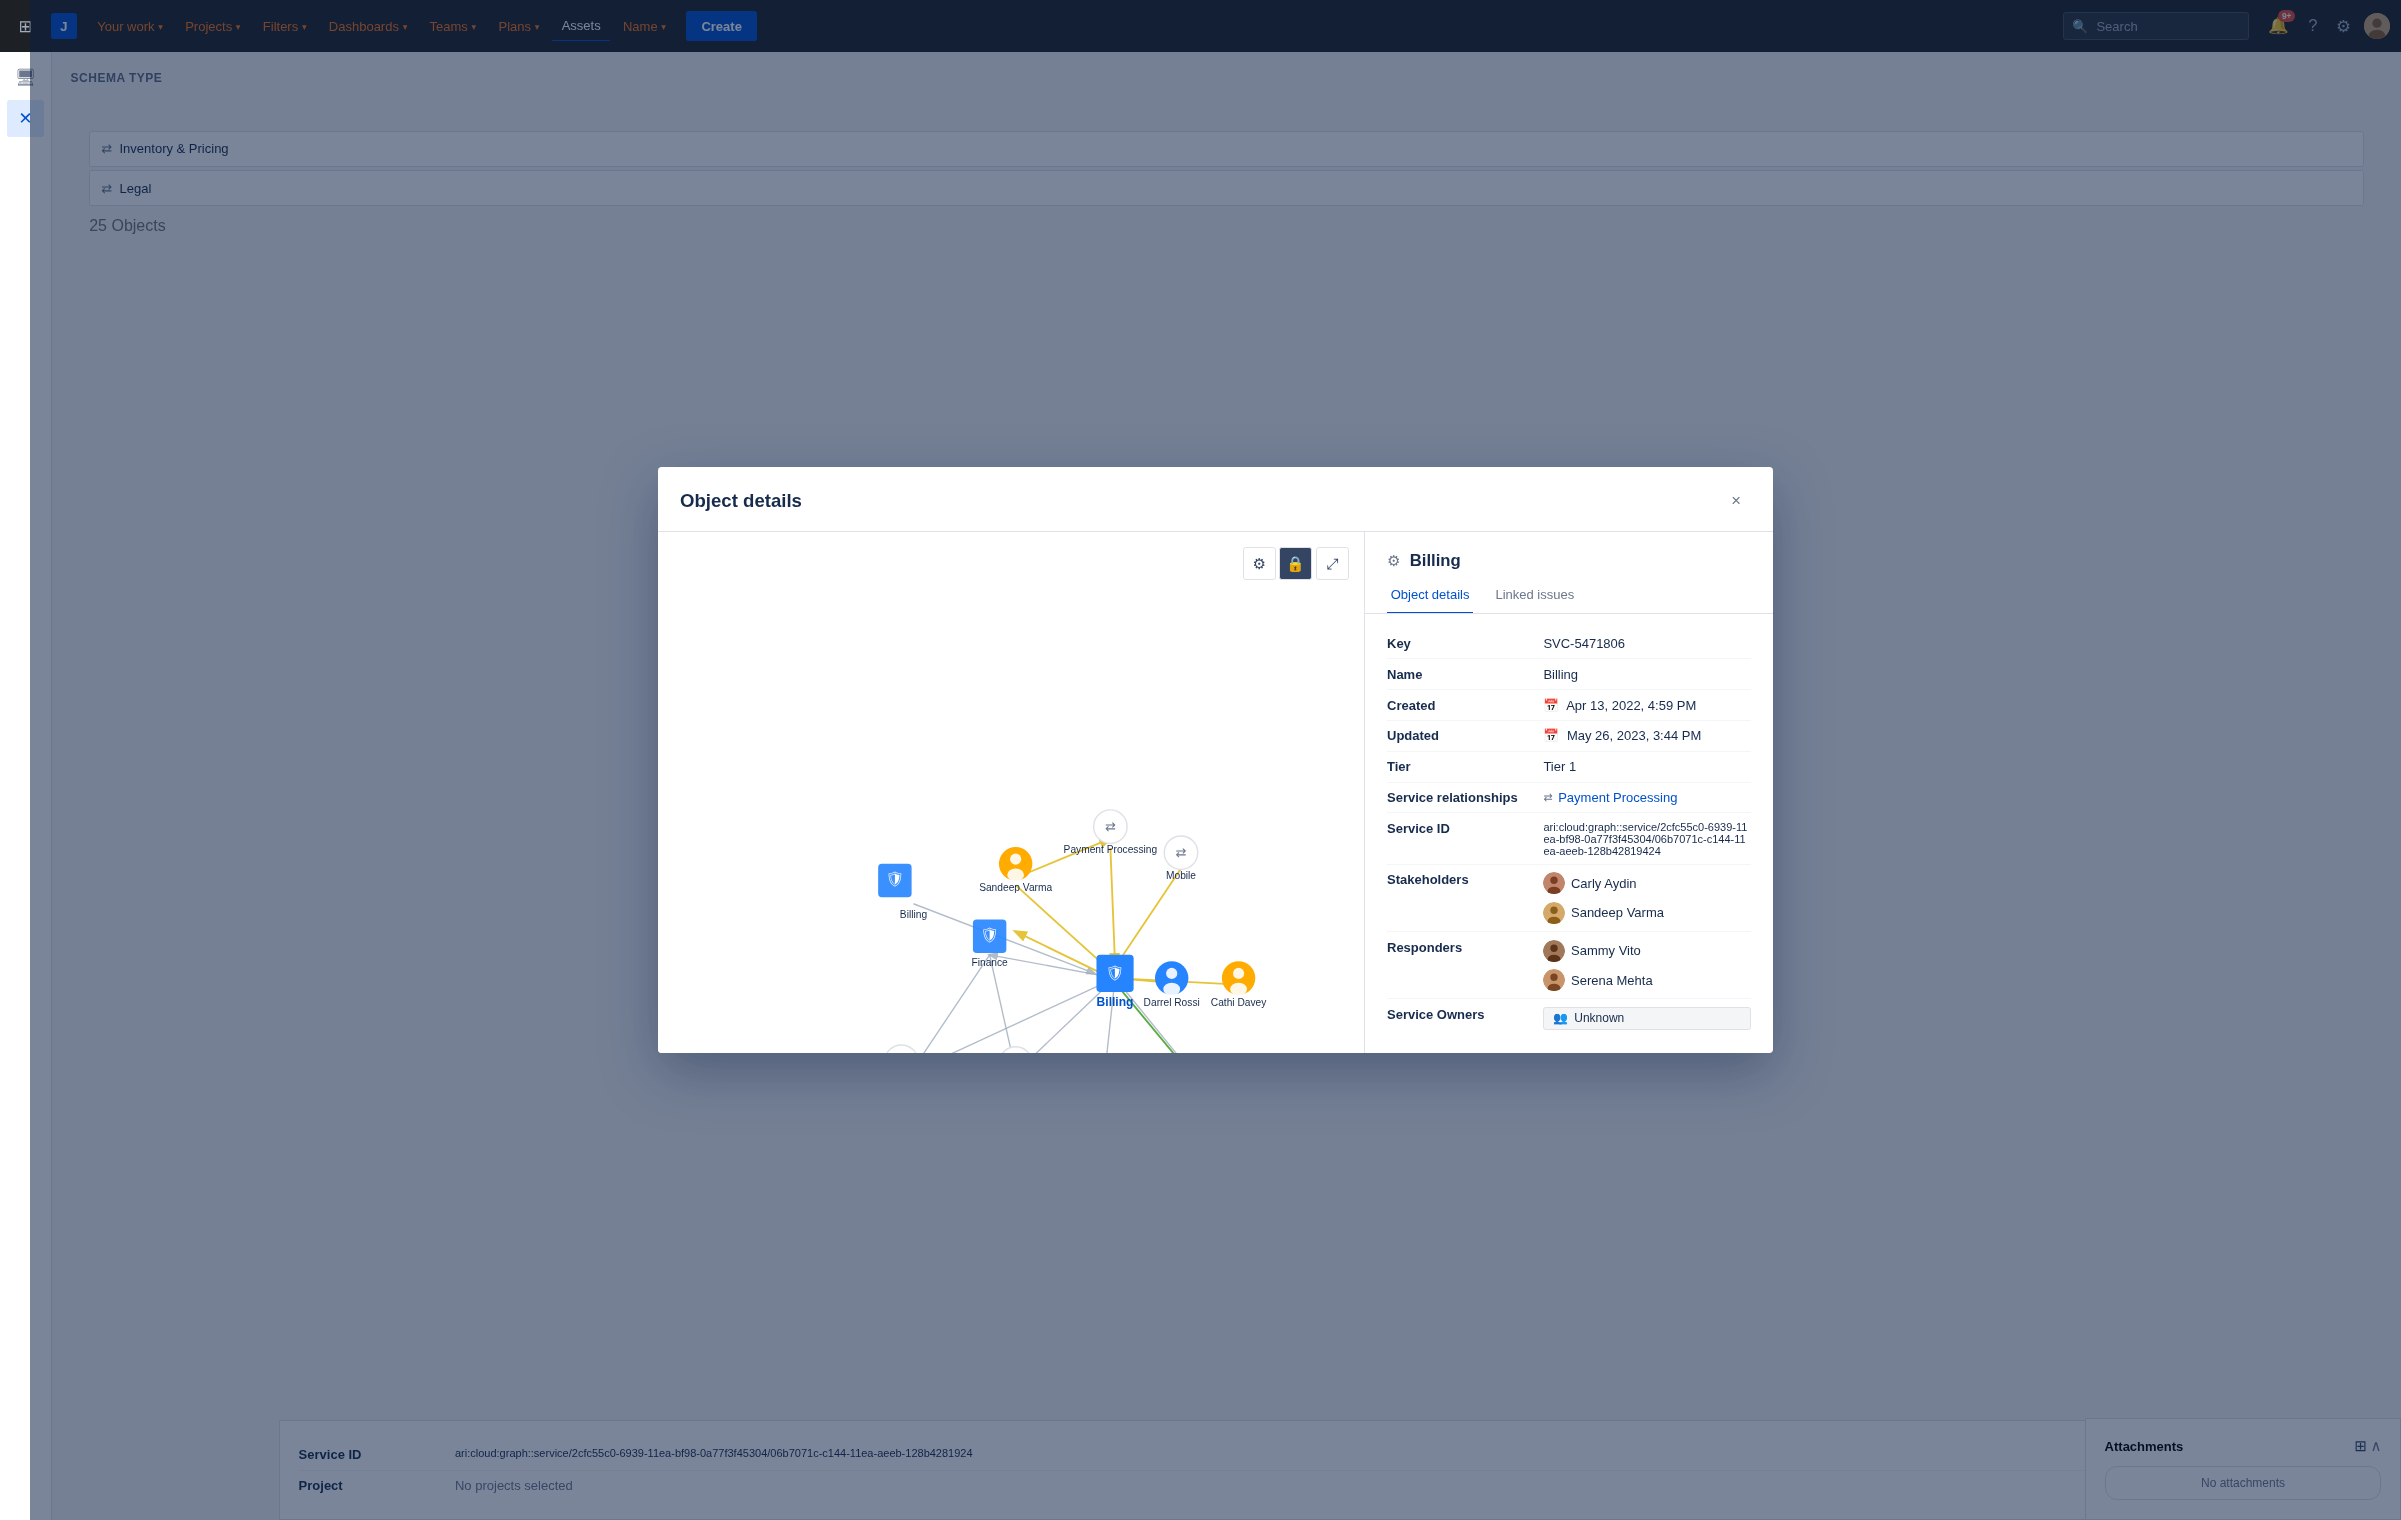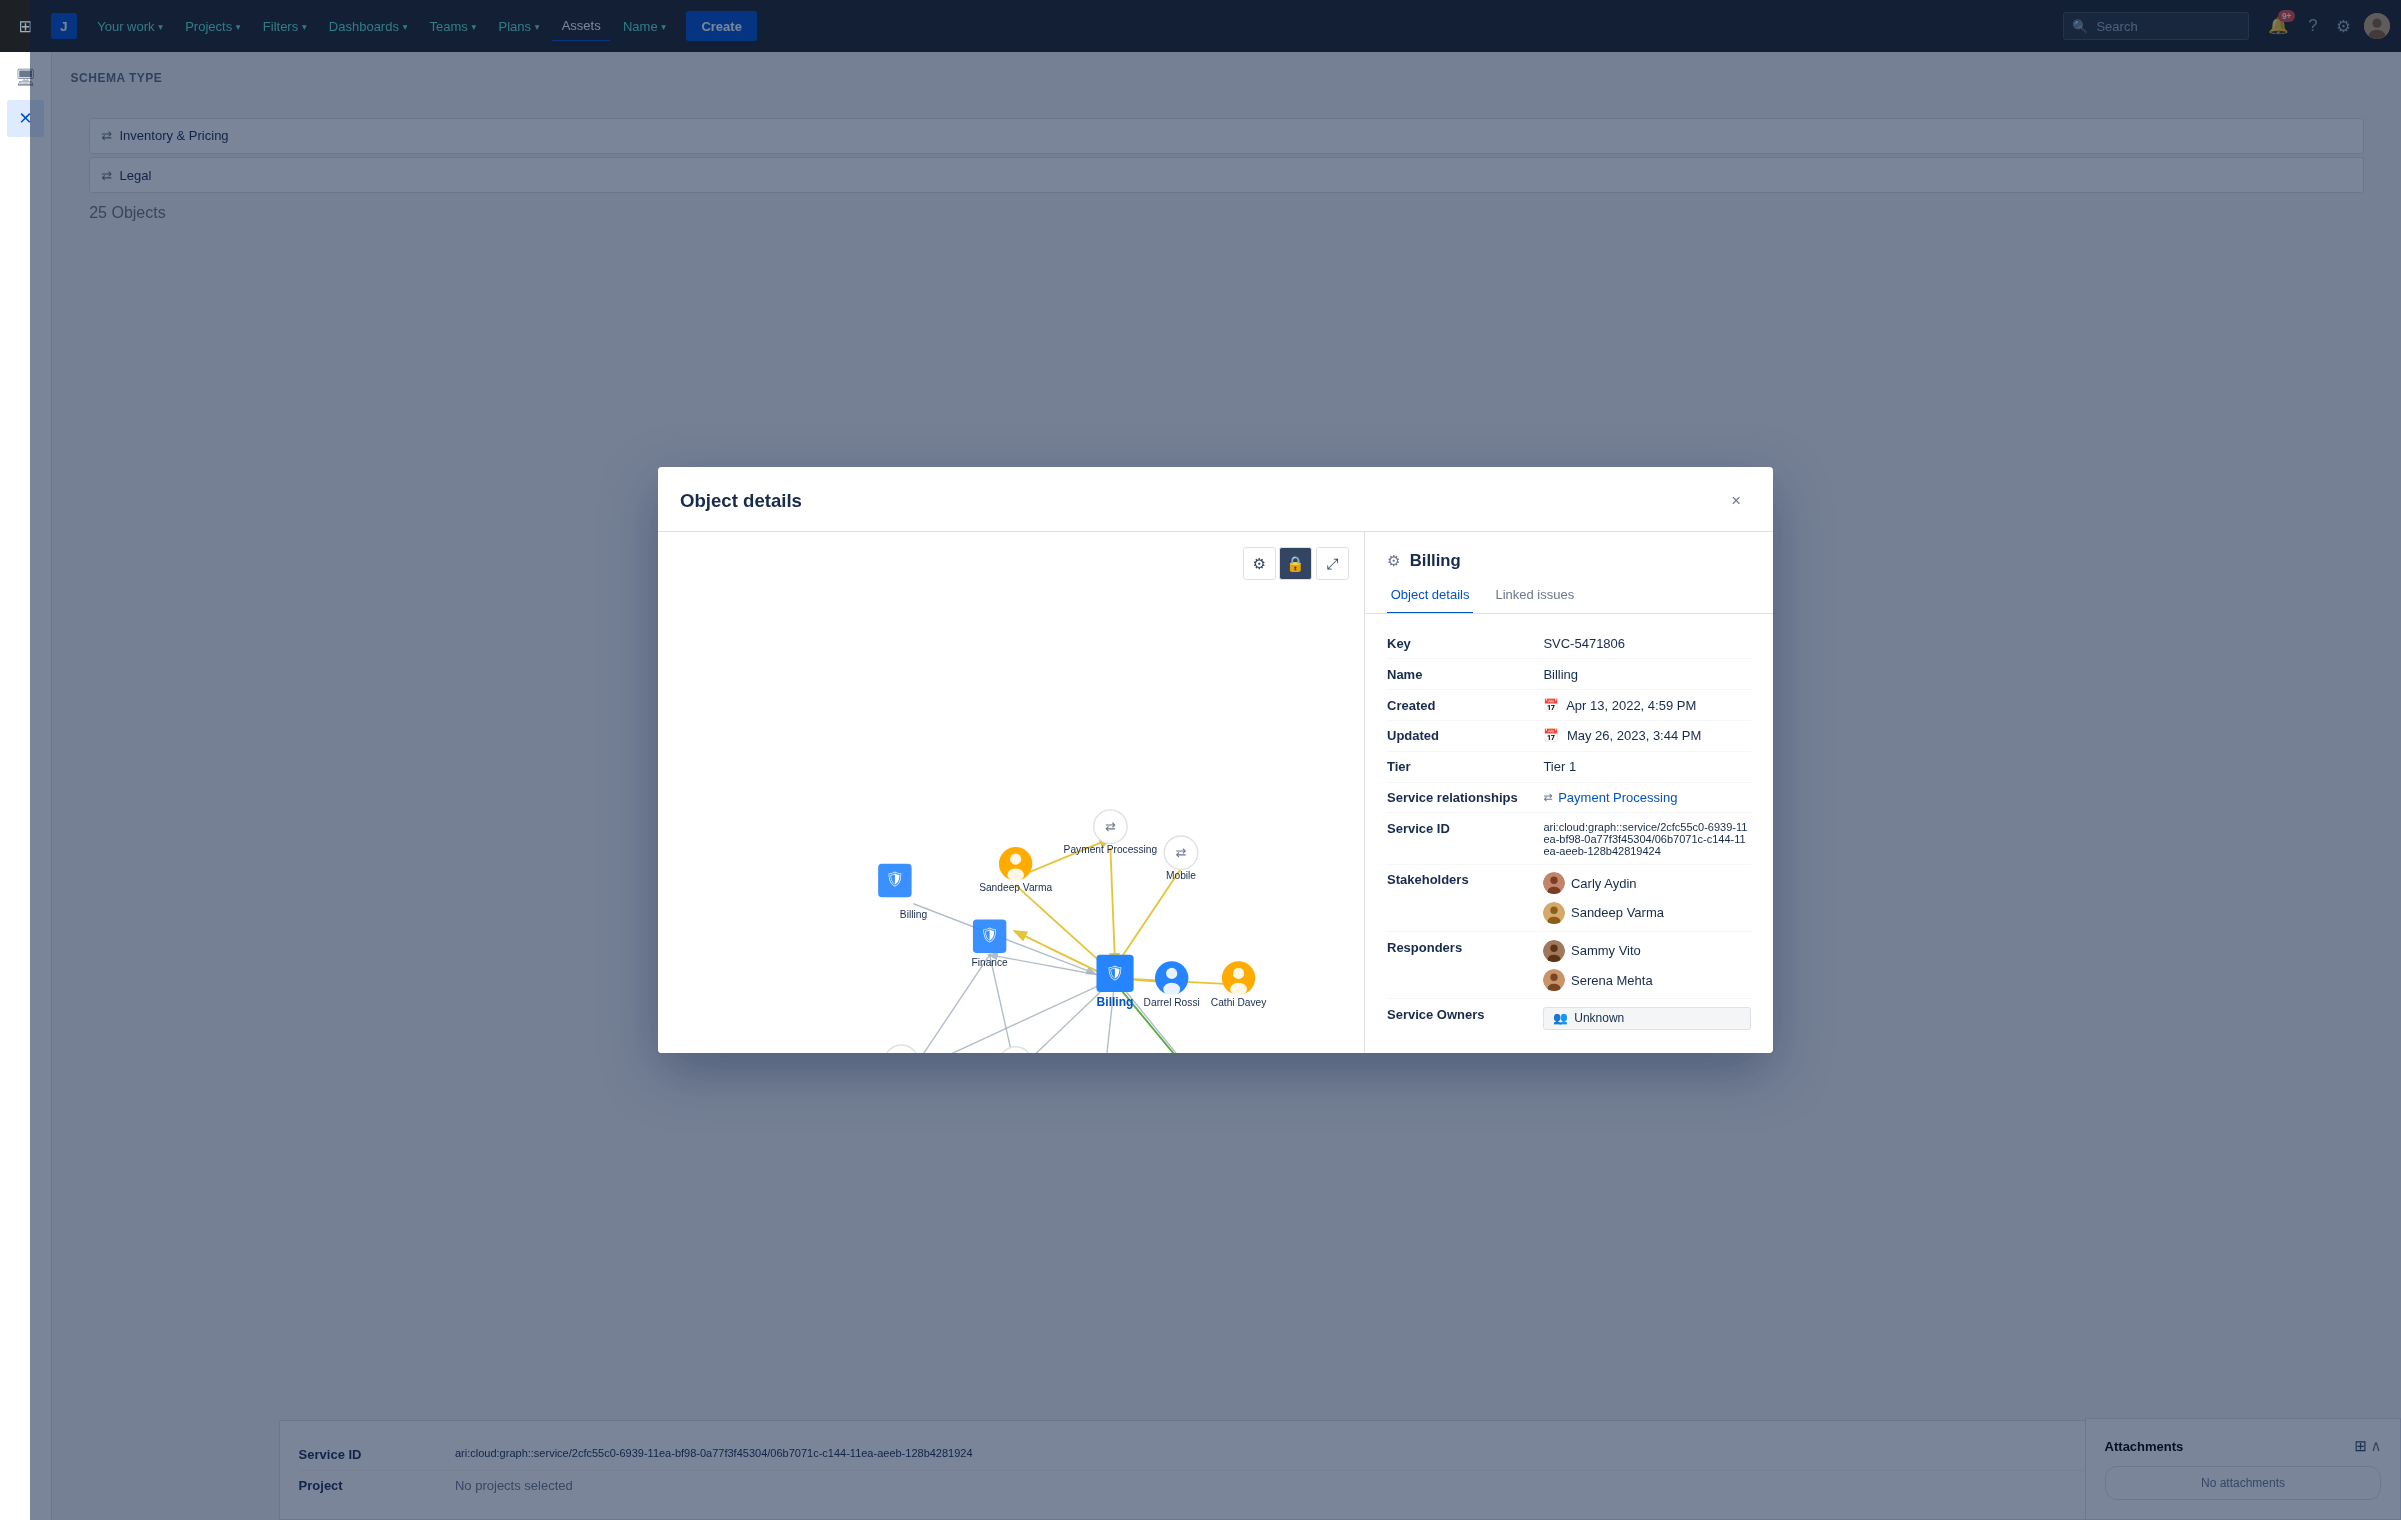--- a/index.html
+++ b/index.html
@@ -12,21 +12,21 @@
       display: flex;
       align-items: center;
       padding: 0 11px;
       gap: 3.7px;
       position: relative;
       z-index: 10;
     }
     .topnav-grid-icon { color: #9fadbc; font-size: 16.7px; cursor: pointer; padding: 7.4px; }
     .topnav-logo { display: flex; align-items: center; gap: 5.6px; color: white; font-weight: 700; font-size: 15px; padding: 0 7.4px; cursor: pointer; }
     .topnav-logo-icon { background: #0052cc; border-radius: 2.8px; width: 26px; height: 26px; display: flex; align-items: center; justify-content: center; color: white; font-size: 13px; font-weight: 900; }
-    .topnav-item { color: #5eead4; font-size: 13px; padding: 7.4px 9.3px; cursor: pointer; border-radius: 2.8px; display: flex; align-items: center; gap: 3.7px; white-space: nowrap; }
+    .topnav-item { color: #f97316; font-size: 13px; padding: 7.4px 9.3px; cursor: pointer; border-radius: 2.8px; display: flex; align-items: center; gap: 3.7px; white-space: nowrap; }
     .topnav-chevron { font-size: 9.3px; }
     .topnav-assets { color: white; font-size: 13px; padding: 7.4px 9.3px; cursor: pointer; border-bottom: 1.9px solid #0052cc; }
     .topnav-create { background: #0052cc; color: white; font-size: 13px; font-weight: 600; padding: 7.4px 15px; border-radius: 2.8px; cursor: pointer; border: none; margin-left: 7.4px; }
     .topnav-search {
       margin-left: auto;
       background: #2c333a;
       border: 0.9px solid #454f59;
       border-radius: 2.8px;
       display: flex;
       align-items: center;
@@ -43,21 +43,21 @@
     .topnav-avatar { width: 26px; height: 26px; border-radius: 50%; background: #c7a57a; cursor: pointer; display: flex; align-items: center; justify-content: center; overflow: hidden; }
 
     
     .main-layout { display: flex; height: calc(100vh - 52px); position: relative; }
     .sidebar { width: 52px; background: #fff; border-right: 0.9px solid #dfe1e6; display: flex; flex-direction: column; align-items: center; padding: 7.4px 0; gap: 3.7px; }
     .sidebar-icon { width: 37px; height: 37px; display: flex; align-items: center; justify-content: center; border-radius: 2.8px; cursor: pointer; color: #6b778c; font-size: 16.7px; }
     .sidebar-icon.active { background: #deebff; color: #0052cc; }
 
     
     .page-content { flex: 1; padding: 18.6px; overflow: auto; }
-    .page-header { font-size: 12px; color: #5e6c84; font-weight: 600; text-transform: uppercase; letter-spacing: 0.5px; margin-bottom: 15px; }
+    .page-header { font-size: 12px; color: #5e6c84; font-weight: 600; text-transform: uppercase; letter-spacing: 0.5px; margin-bottom: 28px; }
 
     
     .modal-overlay {
       position: fixed;
       top: 0; left: 0; right: 0; bottom: 0;
       background: rgba(9,30,66,0.54);
       z-index: 100;
       display: flex;
       align-items: center;
       justify-content: center;

